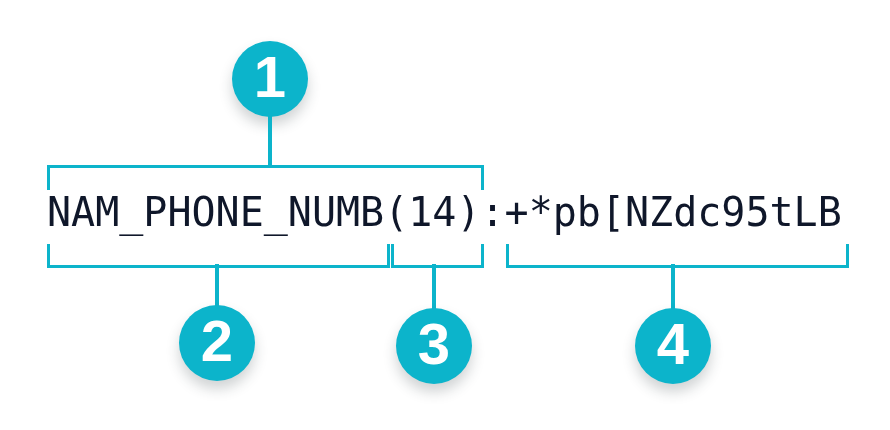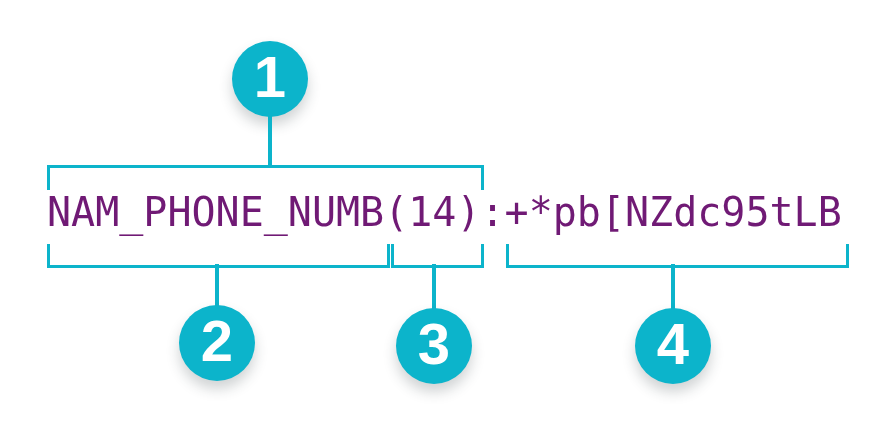--- a/index.html
+++ b/index.html
@@ -16,21 +16,21 @@
     font-family: "Liberation Sans", sans-serif;
   }
   .token-line {
     position: absolute;
     left: 47px;
     top: 192px;
     font-family: "DejaVu Sans Mono", monospace;
     font-size: 40px;
     line-height: 1;
     letter-spacing: 0;
-    color: #701a75;
+    color: #0f172a;
     white-space: pre;
   }
   .bracket {
     position: absolute;
     border: 0 solid #0cb4cb;
   }
   
   .bracket-top {
     left: 47px;
     top: 165px;

